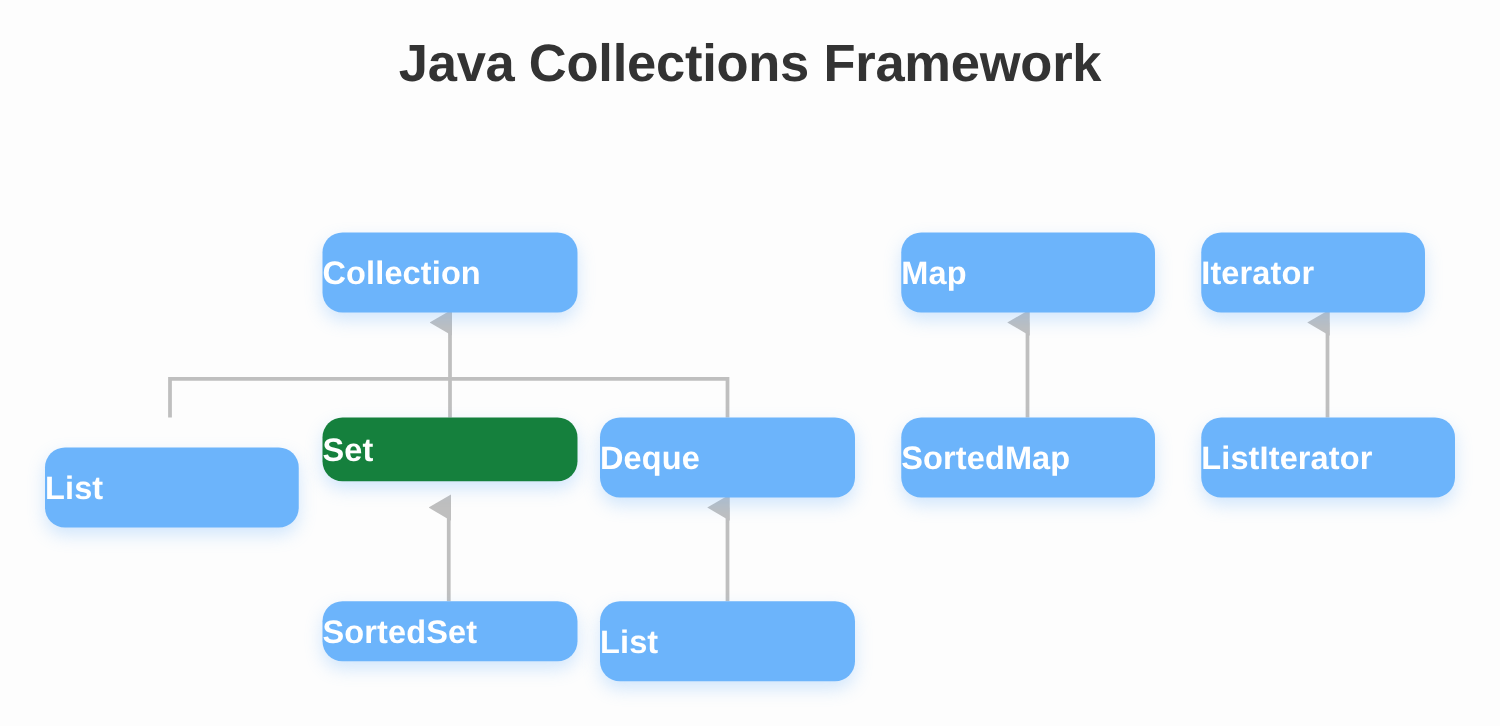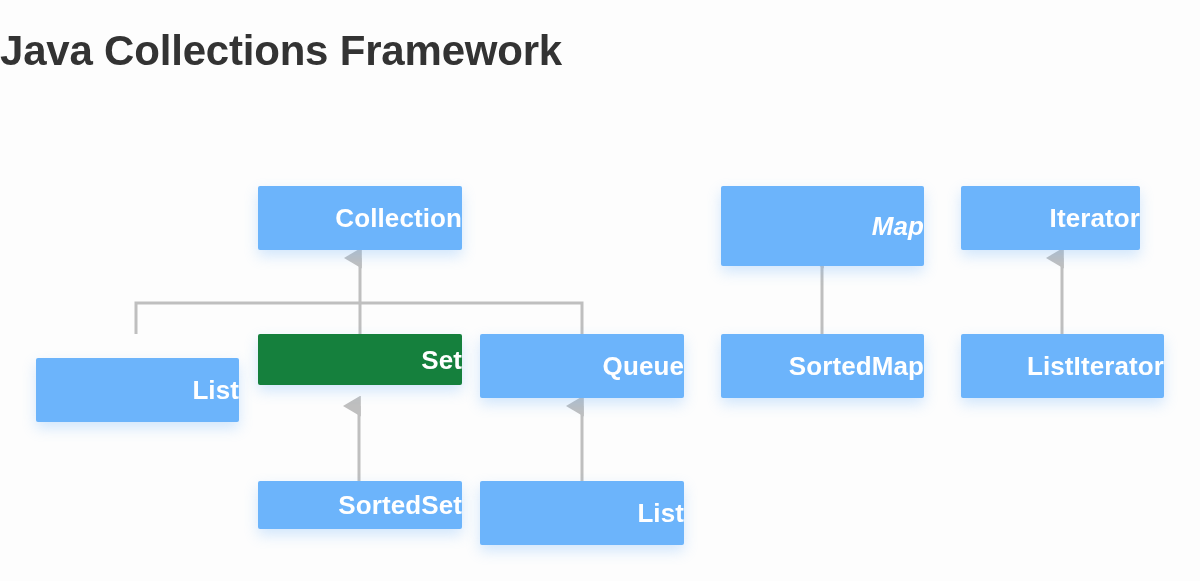--- a/index.html
+++ b/index.html
@@ -16,34 +16,34 @@
   #canvas {
     position: relative;
     width: 1200px;
     height: 581px;
   }
   #diagram-title {
     position: absolute;
     left: 0;
     top: 27px;
     width: 1200px;
-    text-align: left;
+    text-align: center;
     font-size: 42px;
     font-weight: bold;
     color: #333333;
     letter-spacing: -0.2px;
     white-space: nowrap;
   }
   .node {
     position: absolute;
     display: flex;
     align-items: center;
-    justify-content: flex-end;
+    justify-content: flex-start;
     background: #6cb4fb;
-    border-radius: 2px;
+    border-radius: 16px;
     color: #ffffff;
     font-size: 26px;
     font-weight: bold;
     letter-spacing: 0.1px;
     box-shadow: 0 6px 14px rgba(108,180,251,0.30);
     box-sizing: border-box;
     z-index: 3;
     user-select: none;
   }
   .node-label {
@@ -95,32 +95,32 @@
 
   <div class="node" style="left: 36px; top: 334px; width: 203px; height: 64px; background: rgb(108, 180, 251); color: rgb(255, 255, 255); margin-top: 24px;">
     <span class="node-label">List</span>
   </div>
 
   <div class="node" style="left: 258px; top: 334px; width: 204px; height: 51px; background: #15803d; color: rgb(255, 255, 255);">
     <span class="node-label">Set</span>
   </div>
 
   <div class="node" style="left: 480px; top: 334px; width: 204px; height: 64px; background: rgb(108, 180, 251); color: rgb(255, 255, 255);">
-    <span class="node-label">Queue</span>
+    <span class="node-label">Deque</span>
   </div>
 
   <div class="node" style="left: 258px; top: 481px; width: 204px; height: 48px; background: rgb(108, 180, 251); color: rgb(255, 255, 255);">
     <span class="node-label">SortedSet</span>
   </div>
 
   <div class="node" style="left: 480px; top: 481px; width: 204px; height: 64px; background: rgb(108, 180, 251); color: rgb(255, 255, 255);">
     <span class="node-label">List</span>
   </div>
 
-  <div class="node" style="left: 721px; top: 186px; width: 203px; height: 80px; background: rgb(108, 180, 251); color: rgb(255, 255, 255); font-style: italic;">
+  <div class="node" style="left: 721px; top: 186px; width: 203px; height: 64px; background: rgb(108, 180, 251); color: rgb(255, 255, 255);">
     <span class="node-label">Map</span>
   </div>
 
   <div class="node" style="left: 721px; top: 334px; width: 203px; height: 64px; background: rgb(108, 180, 251); color: rgb(255, 255, 255);">
     <span class="node-label">SortedMap</span>
   </div>
 
   <div class="node" style="left: 961px; top: 186px; width: 179px; height: 64px; background: rgb(108, 180, 251); color: rgb(255, 255, 255);">
     <span class="node-label">Iterator</span>
   </div>

